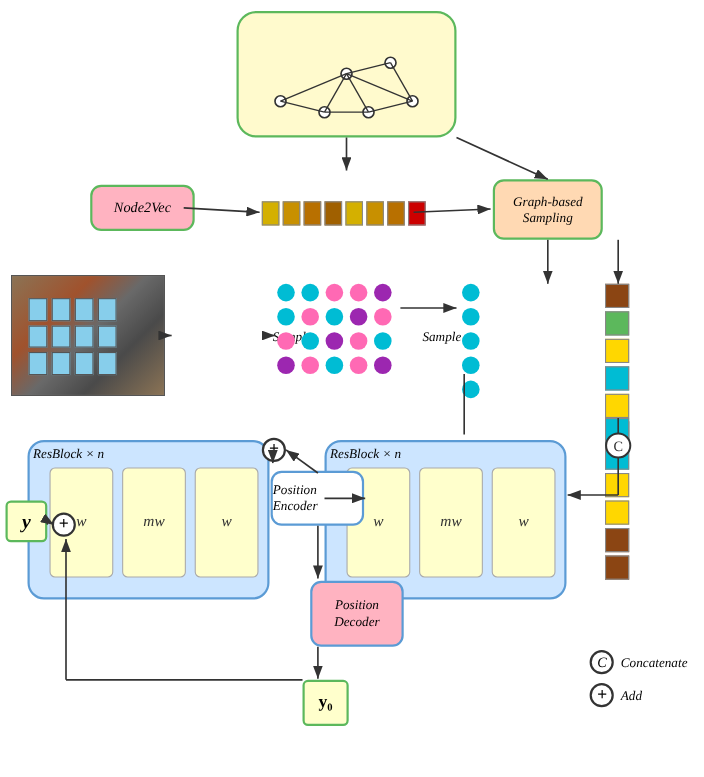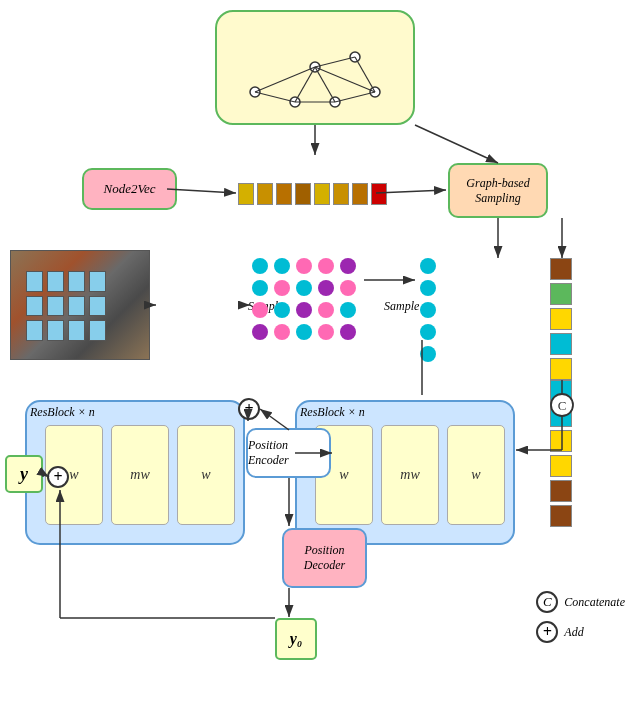--- a/index.html
+++ b/index.html
@@ -300,21 +300,20 @@
       top: 618px;
       left: 275px;
       width: 42px;
       height: 42px;
       background: #ffffcc;
       border: 2px solid #5cb85c;
       border-radius: 5px;
       display: flex;
       align-items: center;
       justify-content: center;
-      font-style: italic;
       font-size: 16px;
       font-weight: bold;
     }
 
     
     .circle-plus {
       width: 22px;
       height: 22px;
       border-radius: 50%;
       border: 2px solid #333;

